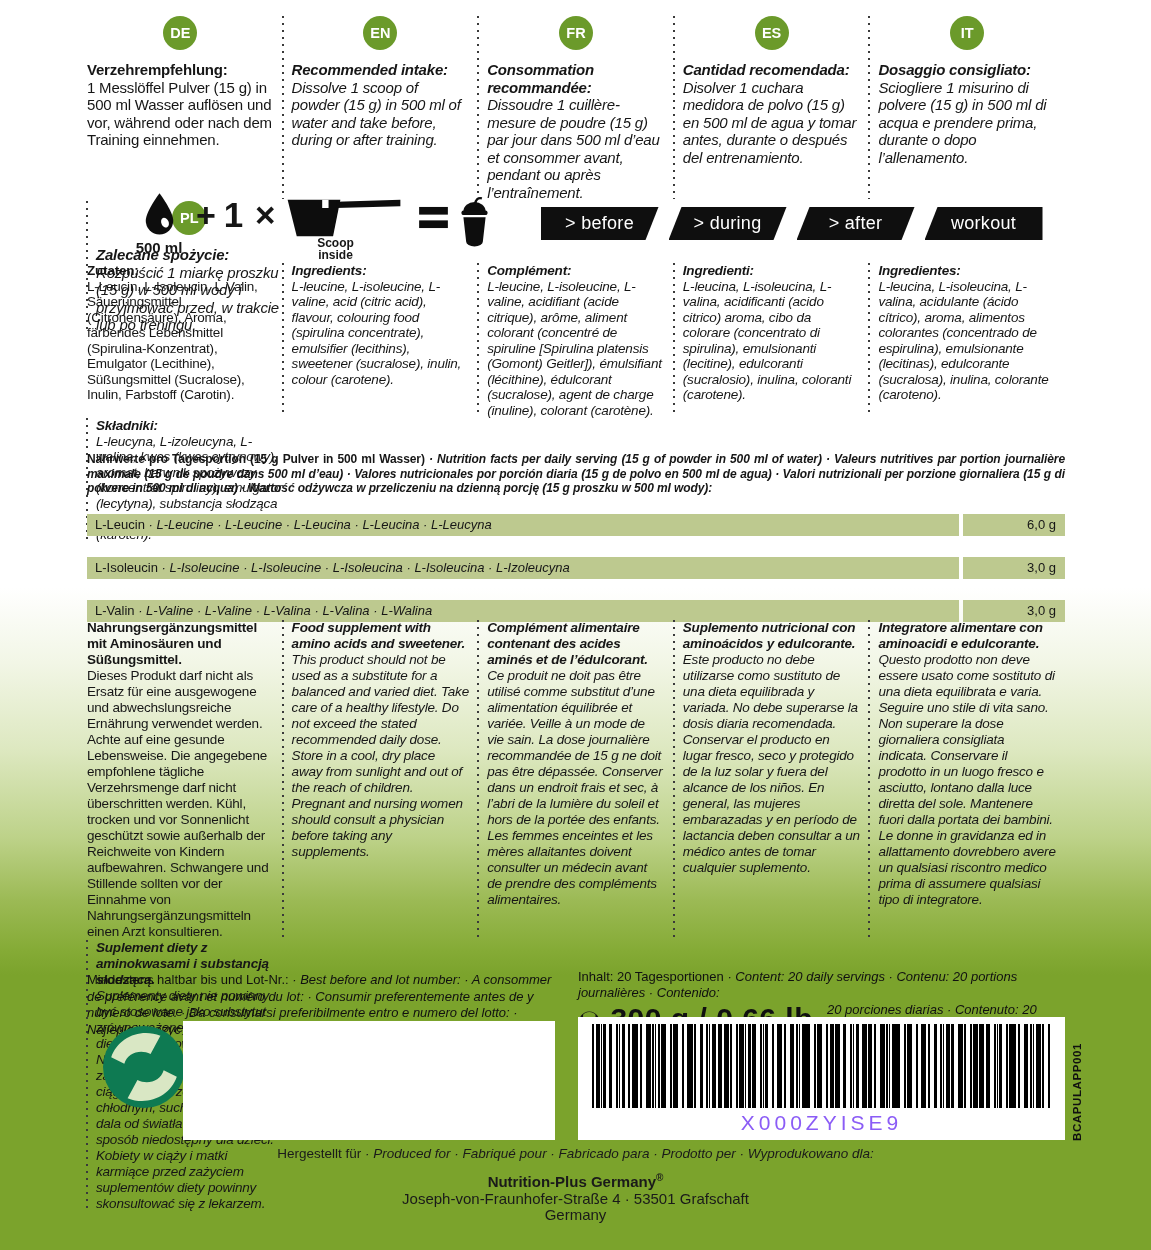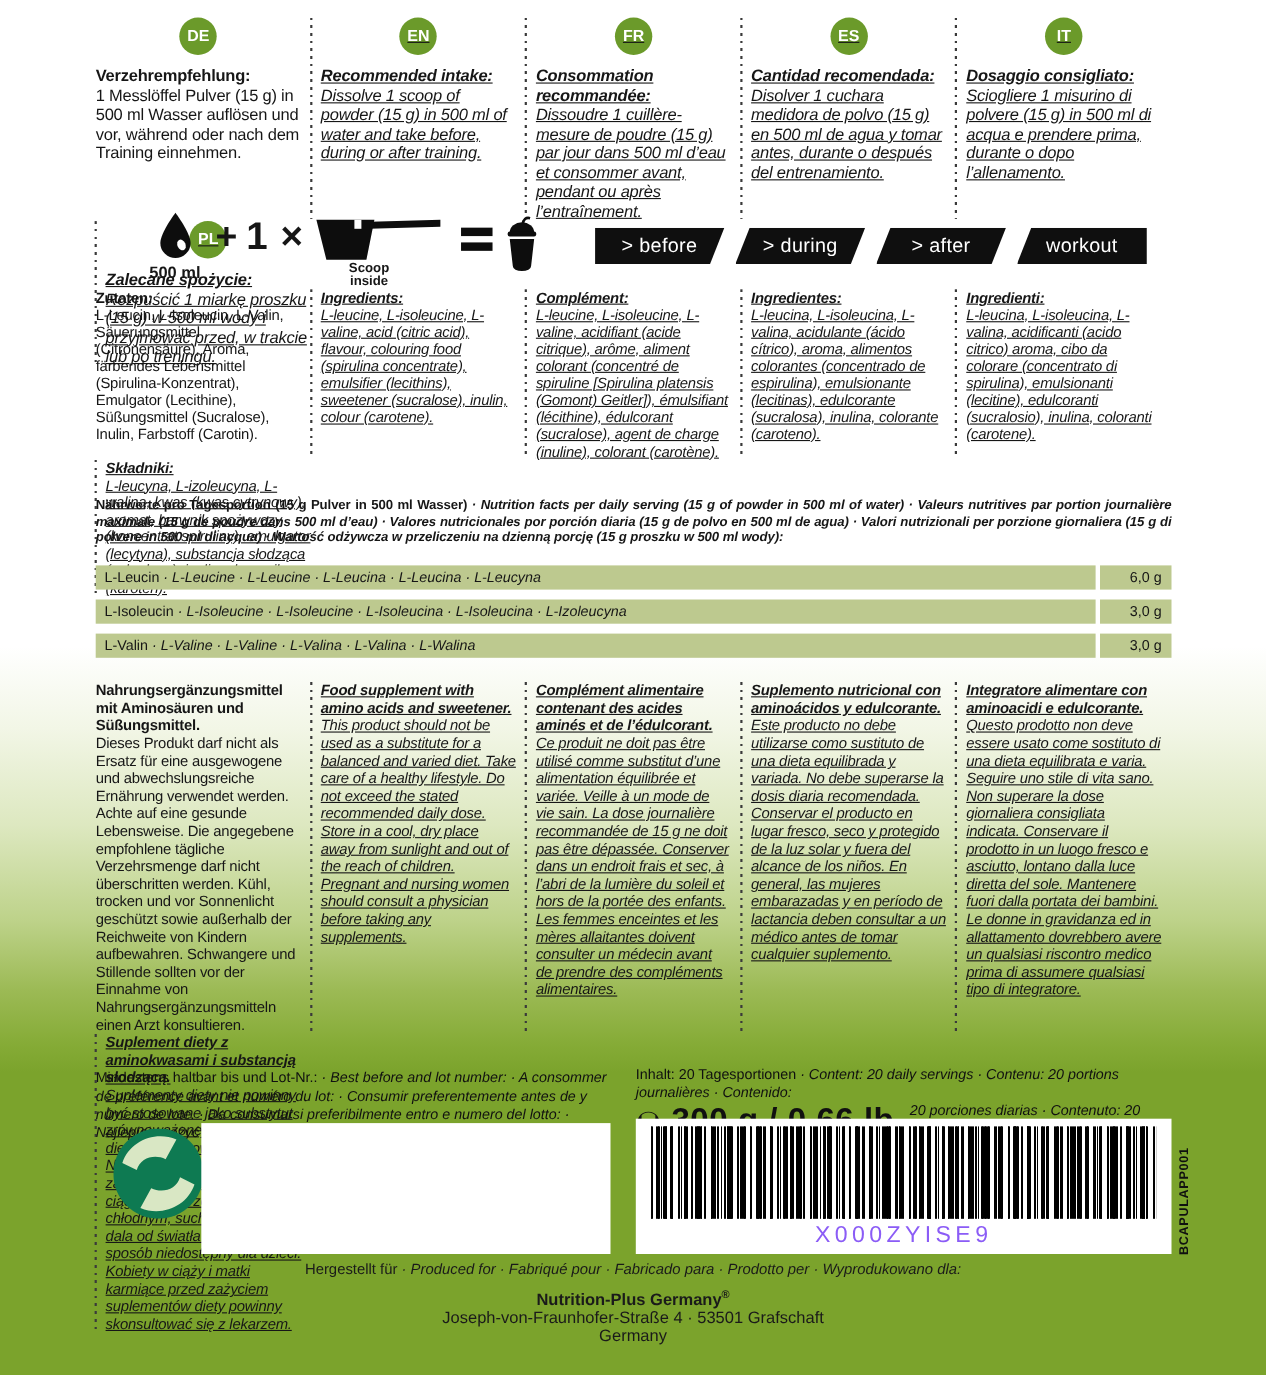--- a/index.html
+++ b/index.html
@@ -13,21 +13,21 @@
   }
   
   .cols{ position:absolute; left:87px; width:978px; display:grid; grid-template-columns:repeat(5,1fr); }
   .col{ position:relative; padding:0 9px; }
   .col:first-child{ padding-left:0; }
   .col:last-child{ padding-right:0; }
   .col + .col::before{
     content:''; position:absolute; left:-1px; top:0; bottom:2px; width:2px;
     background:repeating-linear-gradient(180deg,#3a3a3a 0 2.4px,transparent 2.4px 7px);
   }
-  .ital{ font-style:italic;text-decoration:underline; }
+  .ital{ font-style:italic; }
   .sec-intake{ top:16px; }
   .badge{
     width:34px; height:34px; border-radius:50%; margin:0 auto 11px;
     color:#fff; font-weight:700; font-size:14.5px;
     display:flex; align-items:center; justify-content:center; font-style:normal;
   }
   .c-title{ font-weight:700; font-size:15px; line-height:17.5px; letter-spacing:-0.2px; }
   .c-body{ font-size:15px; line-height:17.5px; letter-spacing:-0.2px; }
   .sec-ingredients{ top:263px; }
   .sec-ingredients .c-title, .sec-ingredients .c-body{ font-size:13.5px; line-height:15.5px; }
@@ -51,25 +51,25 @@
   .banner{ height:33px; line-height:33px; padding:0 17px; min-width:118px; text-align:center;
     color:#fff; font-size:18px; letter-spacing:0.3px; }
   .banner:nth-child(1){ clip-path:polygon(0 0,100% 0,calc(100% - 13px) 100%,0 100%); }
   .banner:nth-child(2), .banner:nth-child(3){ clip-path:polygon(13px 0,100% 0,calc(100% - 13px) 100%,0 100%); }
   .banner:nth-child(4){ clip-path:polygon(13px 0,100% 0,100% 100%,0 100%); }
   
   .nut-header{ position:absolute; left:87px; top:452px; width:978px;
     font-size:12px; line-height:14.5px; font-weight:700; text-align:justify; letter-spacing:-0.1px; }
   .nut-header .it{ font-style:italic; }
   .nut-table{ position:absolute; left:87px; top:514px; width:978px; }
-  .t-row{ display:flex; height:22px; margin-bottom:9px; font-size:13px; line-height:22px; }
+  .t-row{ display:flex; height:22px; margin-bottom:21px; font-size:13px; line-height:22px; }
   .t-name{ flex:1; padding-left:8px; }
   .t-name .it{ font-style:italic; }
   .t-gap{ width:4px; }
-  .t-val{ width:65px; text-align:right; padding-right:9px; }
+  .t-val{ width:102px; text-align:right; padding-right:9px; }
   
   .best-before{ position:absolute; left:87px; top:972px; width:478px;
     font-size:13px; line-height:16.5px; color:#101010; }
   .best-before .it{ font-style:italic; }
   .content-info{ position:absolute; left:578px; top:969px; width:478px; font-size:13px; line-height:16px; color:#101010; }
   .content-info .it{ font-style:italic; }
   .ci-row{ display:flex; margin-top:1px; }
   .weight{ white-space:nowrap; font-weight:700; font-size:30px; line-height:34px; letter-spacing:0.5px; margin-right:14px; }
   .weight .e{ font-family:"DejaVu Sans", sans-serif; font-weight:400; font-size:27px; }
   .ci-col{ flex:1; font-style:italic; }
@@ -185,26 +185,26 @@
     </div>
     <div class="col ital">
       <div class="c-title">Ingredients:</div>
       <div class="c-body">L-leucine, L-isoleucine, L-valine, acid (citric acid), flavour, colouring food (spirulina concentrate), emulsifier (lecithins), sweetener (sucralose), inulin, colour (carotene).</div>
     </div>
     <div class="col ital">
       <div class="c-title">Complément:</div>
       <div class="c-body">L-leucine, L-isoleucine, L-valine, acidifiant (acide citrique), arôme, aliment colorant (concentré de spiruline [Spirulina platensis (Gomont) Geitler]), émulsifiant (lécithine), édulcorant (sucralose), agent de charge (inuline), colorant (carotène).</div>
     </div>
     <div class="col ital">
+      <div class="c-title">Ingredienti:</div>
+      <div class="c-body">L-leucina, L-isoleucina, L-valina, acidificanti (acido citrico) aroma, cibo da colorare (concentrato di spirulina), emulsionanti (lecitine), edulcoranti (sucralosio), inulina, coloranti (carotene).</div>
+    </div>
+    <div class="col ital">
       <div class="c-title">Ingredientes:</div>
       <div class="c-body">L-leucina, L-isoleucina, L-valina, acidulante (ácido cítrico), aroma, alimentos colorantes (concentrado de espirulina), emulsionante (lecitinas), edulcorante (sucralosa), inulina, colorante (caroteno).</div>
-    </div>
-    <div class="col ital">
-      <div class="c-title">Ingredienti:</div>
-      <div class="c-body">L-leucina, L-isoleucina, L-valina, acidificanti (acido citrico) aroma, cibo da colorare (concentrato di spirulina), emulsionanti (lecitine), edulcoranti (sucralosio), inulina, coloranti (carotene).</div>
     </div>
     <div class="col ital">
       <div class="c-title">Składniki:</div>
       <div class="c-body">L-leucyna, L-izoleucyna, L-walina, kwas (kwas cytrynowy), aromat, barwnik spożywczy (koncentrat spiruliny), emulgator (lecytyna), substancja słodząca (sukraloza), inulina, barwnik (karoten).</div>
     </div>
   </div>
 
   <div class="nut-header">
     <span>Nährwerte pro Tagesportion (15 g Pulver in 500 ml Wasser)</span>
     <span class="it">· Nutrition facts per daily serving (15 g of powder in 500 ml of water) · Valeurs nutritives par portion journalière maximale (15 g de poudre dans 500 ml d’eau) · Valores nutricionales por porción diaria (15 g de polvo en 500 ml de agua) · Valori nutrizionali per porzione giornaliera (15 g di polvere in 500 ml di acqua) · Wartość odżywcza w przeliczeniu na dzienną porcję (15 g proszku w 500 ml wody):</span>

